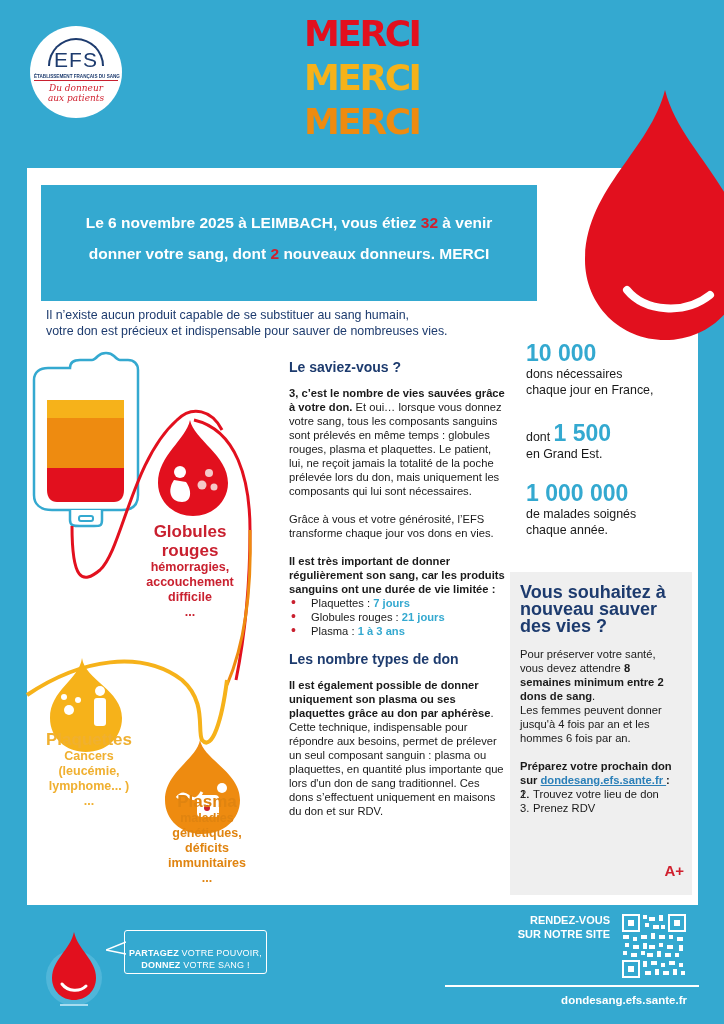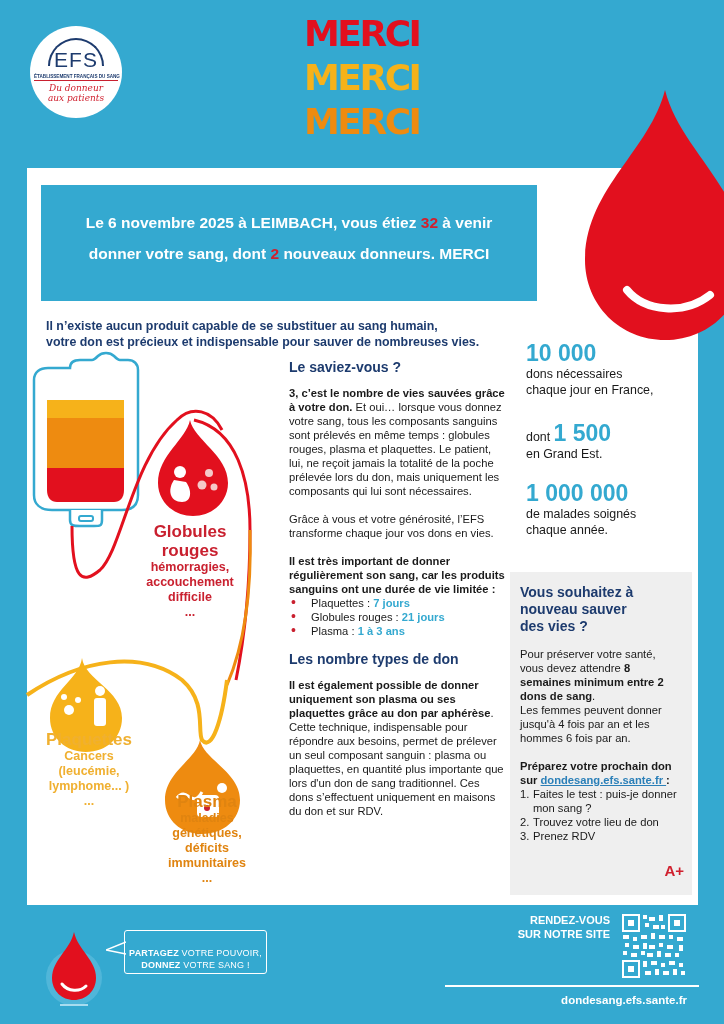--- a/index.html
+++ b/index.html
@@ -17,41 +17,41 @@
   .merci.m2 { top: 56px; color: #f6b21a; }
   .merci.m3 { top: 100px; color: #ee8b10; }
 
   .panel { position: absolute; left: 27px; top: 168px; width: 671px; height: 737px; background: #fff; }
 
   .banner { position: absolute; left: 41px; top: 185px; width: 496px; height: 116px; background: #34a9d0; color: #fff; font-weight: bold; font-size: 15.5px; text-align: center; padding-top: 22px; line-height: 31px; }
   .banner .red { color: #d0202e; }
 
   .big-drop { position: absolute; left: 585px; top: 90px; width: 170px; height: 250px; }
 
-  .intro { position: absolute; left: 46px; top: 318px; font-size: 12.4px; font-weight: bold; color: #1d3b6e; line-height: 16px; }
+  .intro { position: absolute; left: 46px; top: 307px; font-size: 12.4px; font-weight: normal; color: #1d3b6e; line-height: 16px; }
 
   .illus { position: absolute; left: 22px; top: 340px; width: 260px; height: 560px; }
   .lab { position: absolute; text-align: center; font-weight: bold; }
   .lab .h { font-size: 17px; line-height: 19px; }
   .lab .s { font-size: 12.5px; line-height: 15px; }
 
   .col2 { position: absolute; left: 289px; top: 360px; width: 216px; font-size: 11.2px; line-height: 14px; }
   .col2 h2 { color: #1d3b6e; font-size: 14px; font-weight: bold; margin-bottom: 12px; }
   .col2 p { margin-bottom: 14px; }
   .col2 ul { list-style: none; margin-top: -14px; margin-bottom: 14px; }
   .col2 li { position: relative; padding-left: 22px; }
   .col2 li::before { content: "•"; color: #c9202f; position: absolute; left: 2px; font-size: 14px; top: -1px; }
   .blue-b { color: #34a9d0; font-weight: bold; }
 
   .stats { position: absolute; left: 526px; top: 340px; width: 170px; font-size: 12.4px; line-height: 16px; }
   .stats .num { color: #34a9d0; font-weight: bold; font-size: 23px; line-height: 26px; }
   .stats .block { margin-bottom: 14px; }
 
   .grey { position: absolute; left: 510px; top: 572px; width: 182px; height: 323px; background: #efefef; padding: 12px 10px 0 10px; font-size: 11.2px; line-height: 14px; }
-  .grey h3 { color: #1d3b6e; font-size: 14px; line-height: 17px; font-weight: bold; margin-bottom: 12px; }
+  .grey h3 { color: #1d3b6e; font-size: 18px; line-height: 17px; font-weight: bold; margin-bottom: 12px; }
   .grey p { margin-bottom: 10px; }
   .grey a { color: #2a7fb8; text-decoration: underline; font-weight: bold; }
   .grey ol { list-style: none; }
   .grey ol li { position: relative; padding-left: 13px; }
   .grey ol li span.n { position: absolute; left: 0; }
   .aplus { position: absolute; right: 8px; bottom: 17px; color: #d0202e; font-weight: bold; font-size: 15px; }
 
   .foot-drop { position: absolute; left: 46px; top: 928px; width: 56px; height: 80px; }
   .bubble { position: absolute; left: 124px; top: 930px; width: 143px; height: 44px; border: 1.5px solid #fff; border-radius: 3px; color: #fff; font-size: 9px; line-height: 12px; text-align: center; padding-top: 16px; letter-spacing: 0.2px; }
   .bubble-tail { position: absolute; left: 106px; top: 940px; width: 20px; height: 16px; }
@@ -202,21 +202,21 @@
 <div class="grey">
   <h3>
     <div>Vous souhaitez à</div>
     <div>nouveau sauver</div>
     <div>des vies ?</div>
   </h3>
   <p style="margin-bottom:0;"><span>Pour préserver votre santé, vous devez attendre </span><b>8 semaines minimum entre 2 dons de sang</b><span>.</span></p>
   <p>Les femmes peuvent donner jusqu'à 4 fois par an et les hommes 6 fois par an.</p>
   <p style="margin-bottom:0; margin-top:14px;"><b>Préparez votre prochain don sur </b><a>dondesang.efs.sante.fr </a><b>:</b></p>
   <ol>
-    <li><span class="n">1.</span><span>Faites le test : puis-je donner mon sang ?</span></li>
+    <li><span class="n">1.</span></li>
     <li><span class="n">2.</span><span>Trouvez votre lieu de don</span></li>
     <li><span class="n">3.</span><span>Prenez RDV</span></li>
   </ol>
   <div class="aplus">A+</div>
 </div>
 
 <svg class="foot-drop" viewBox="0 0 56 80">
   <ellipse cx="28" cy="50" rx="28" ry="28" fill="#6cc4e2" opacity="0.5"></ellipse>
   <path d="M28 4 C32 22 50 32 50 50 C50 63 40 72 28 72 C16 72 6 63 6 50 C6 32 24 22 28 4 Z" fill="#e2101e"></path>
   <path d="M16 56 C22 64 34 64 40 58" stroke="#fff" stroke-width="3" fill="none" stroke-linecap="round"></path>

